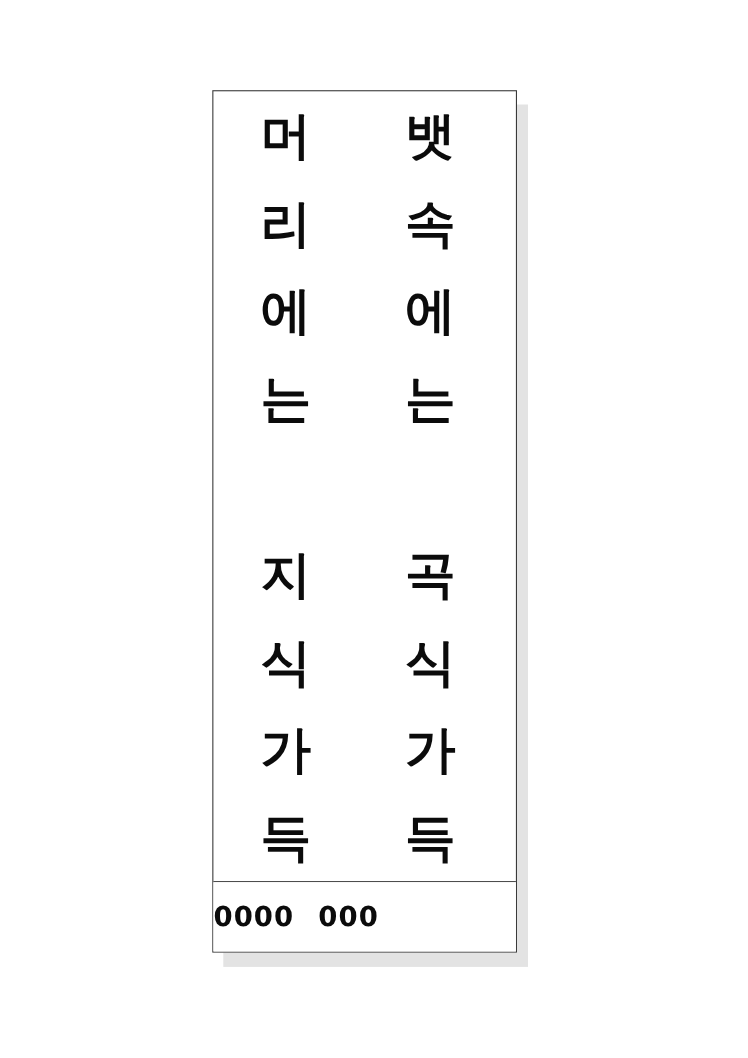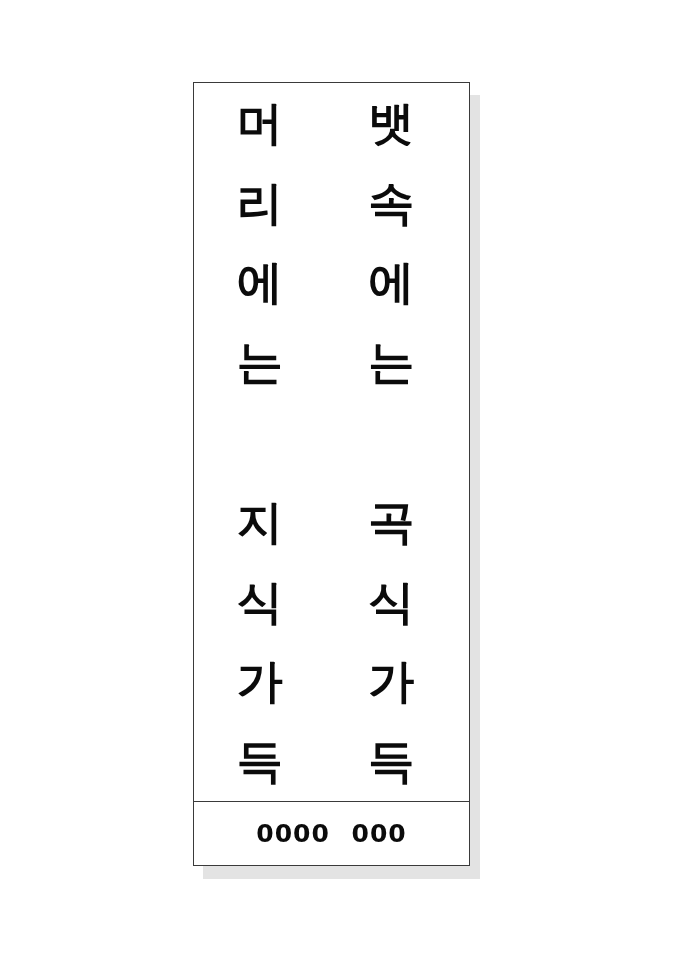--- a/index.html
+++ b/index.html
@@ -54,21 +54,21 @@
     font-family: "DejaVu Serif", serif;
     font-size: 46px;
     font-weight: bold;
     color: #0b0b0b;
     line-height: 1;
   }
   .footer-strip {
     flex: 1;
     display: flex;
     align-items: center;
-    justify-content: center;
+    justify-content: flex-start;
     background: #ffffff;
   }
   .footer-code {
     font-family: "DejaVu Sans", sans-serif;
     font-size: 25px;
     font-weight: bold;
     letter-spacing: 1px;
     word-spacing: 12px;
     color: #0b0b0b;
   }

